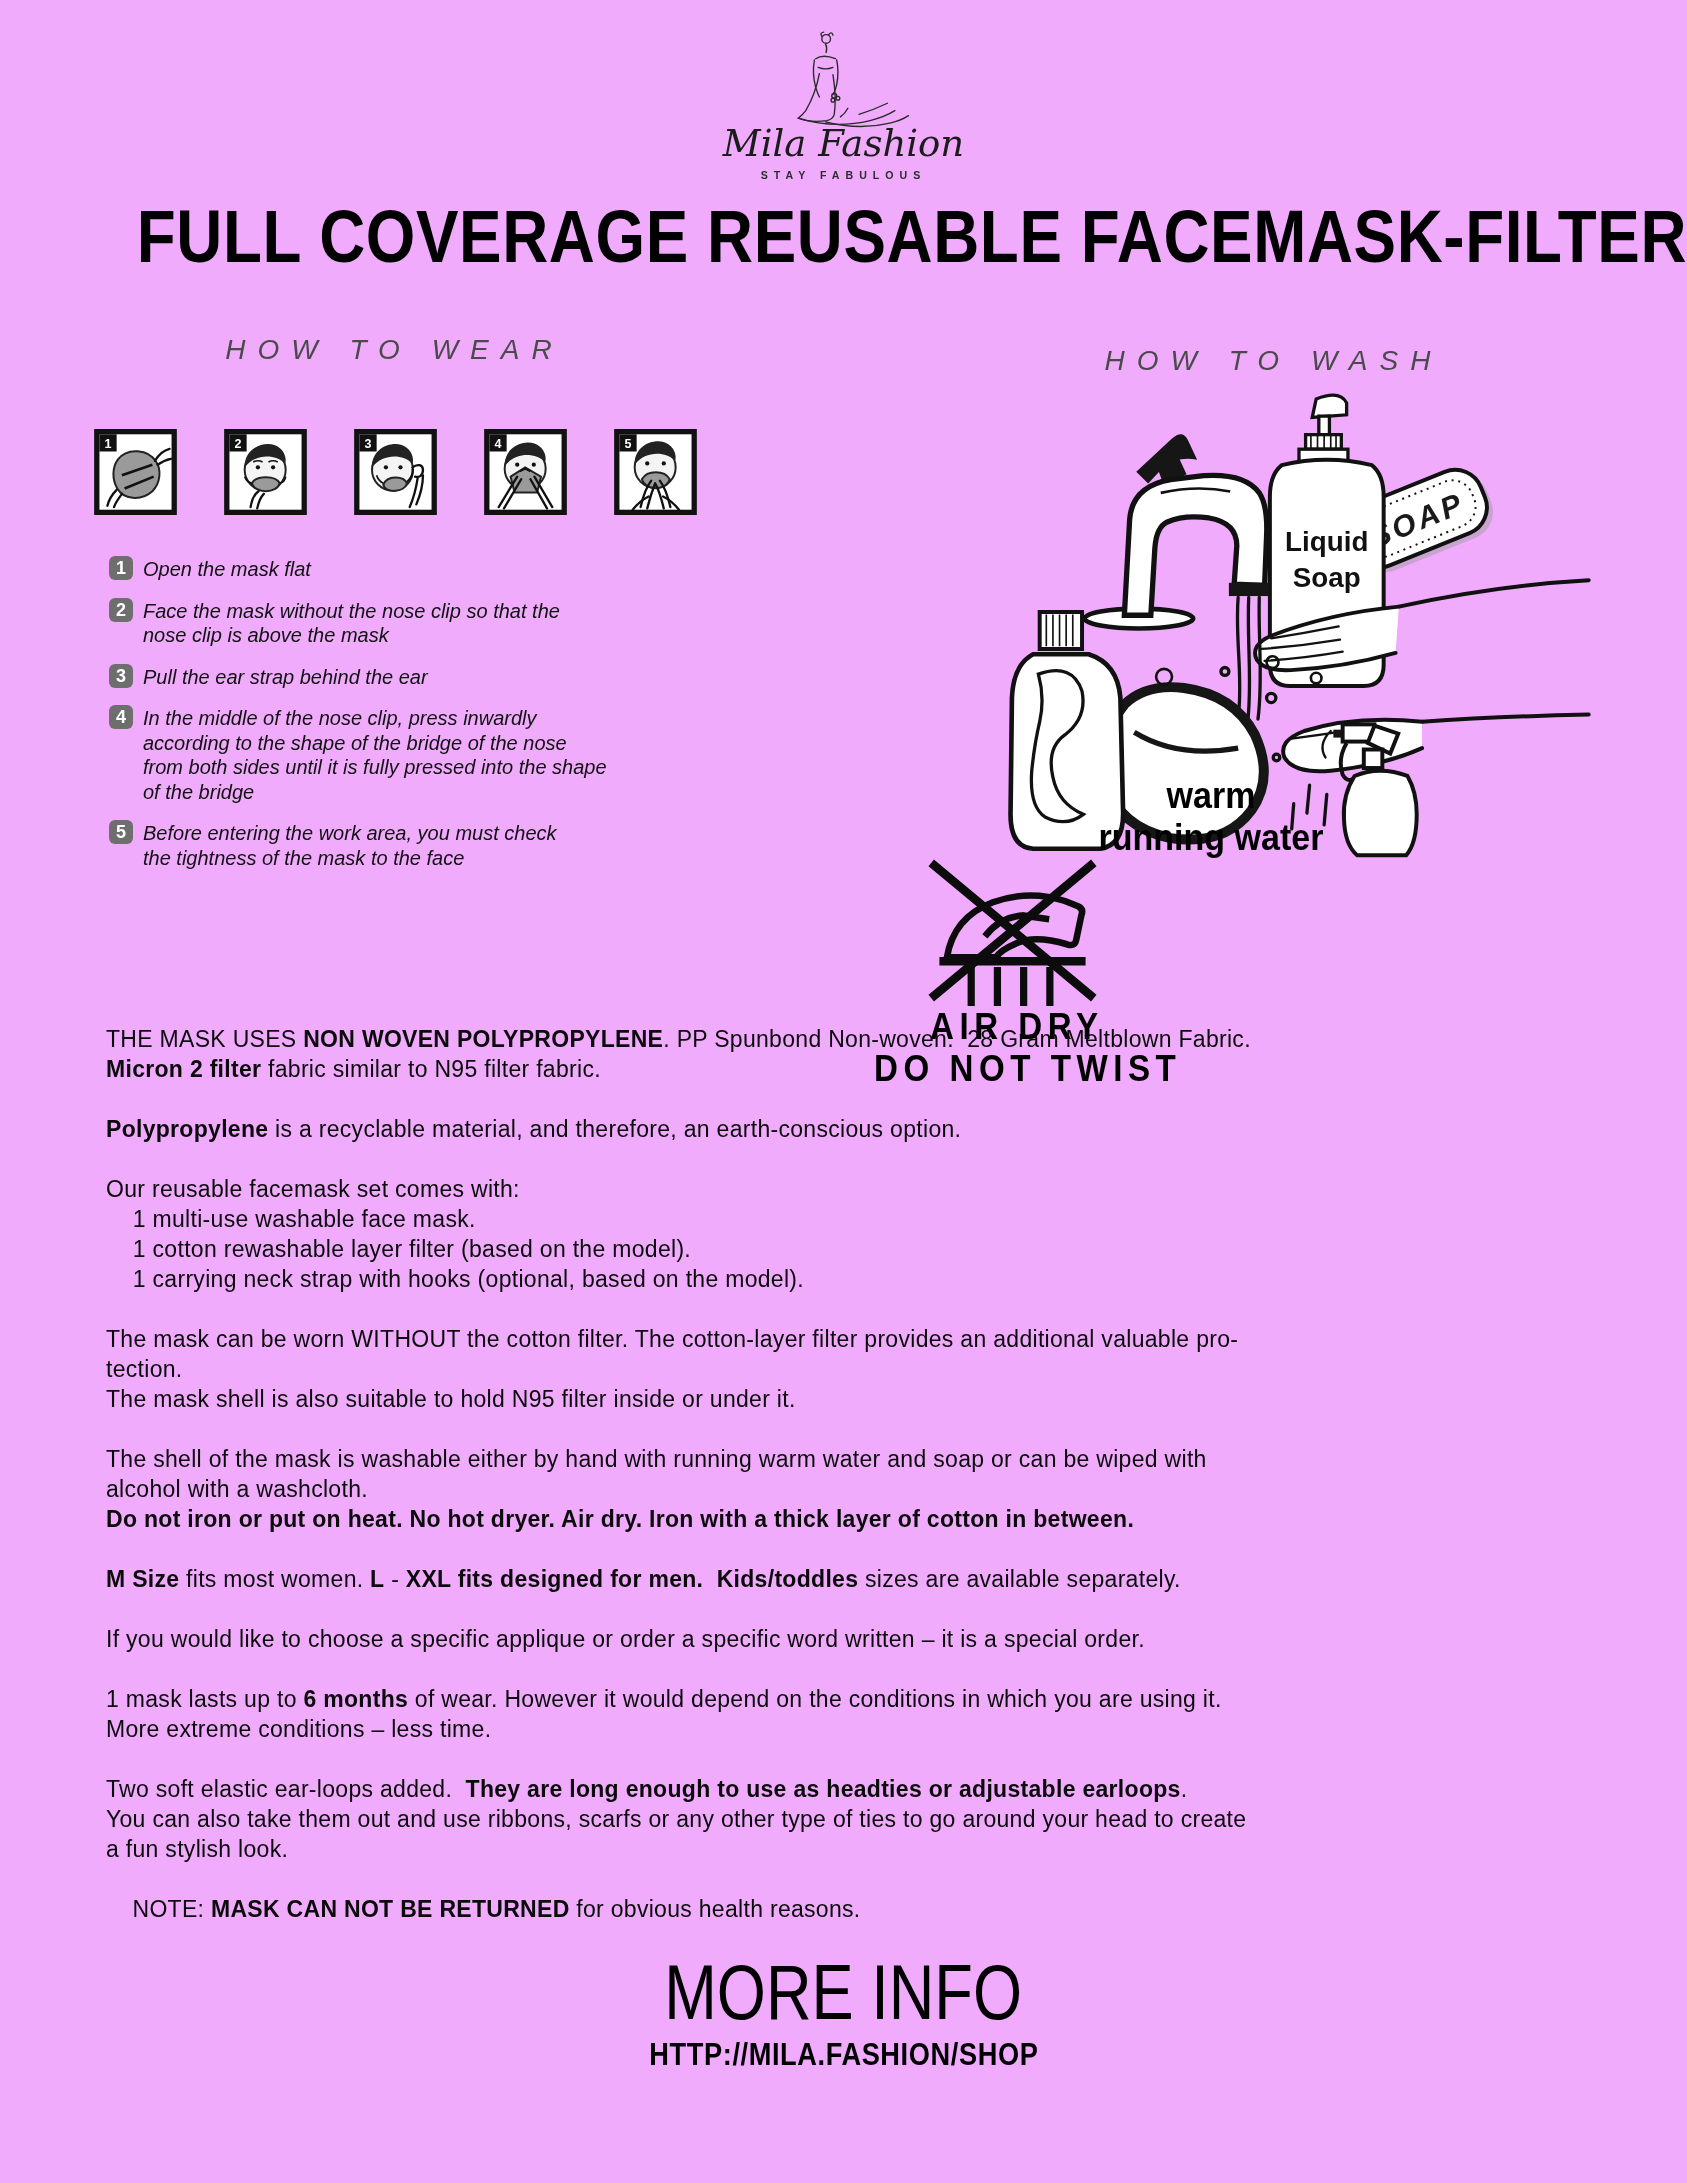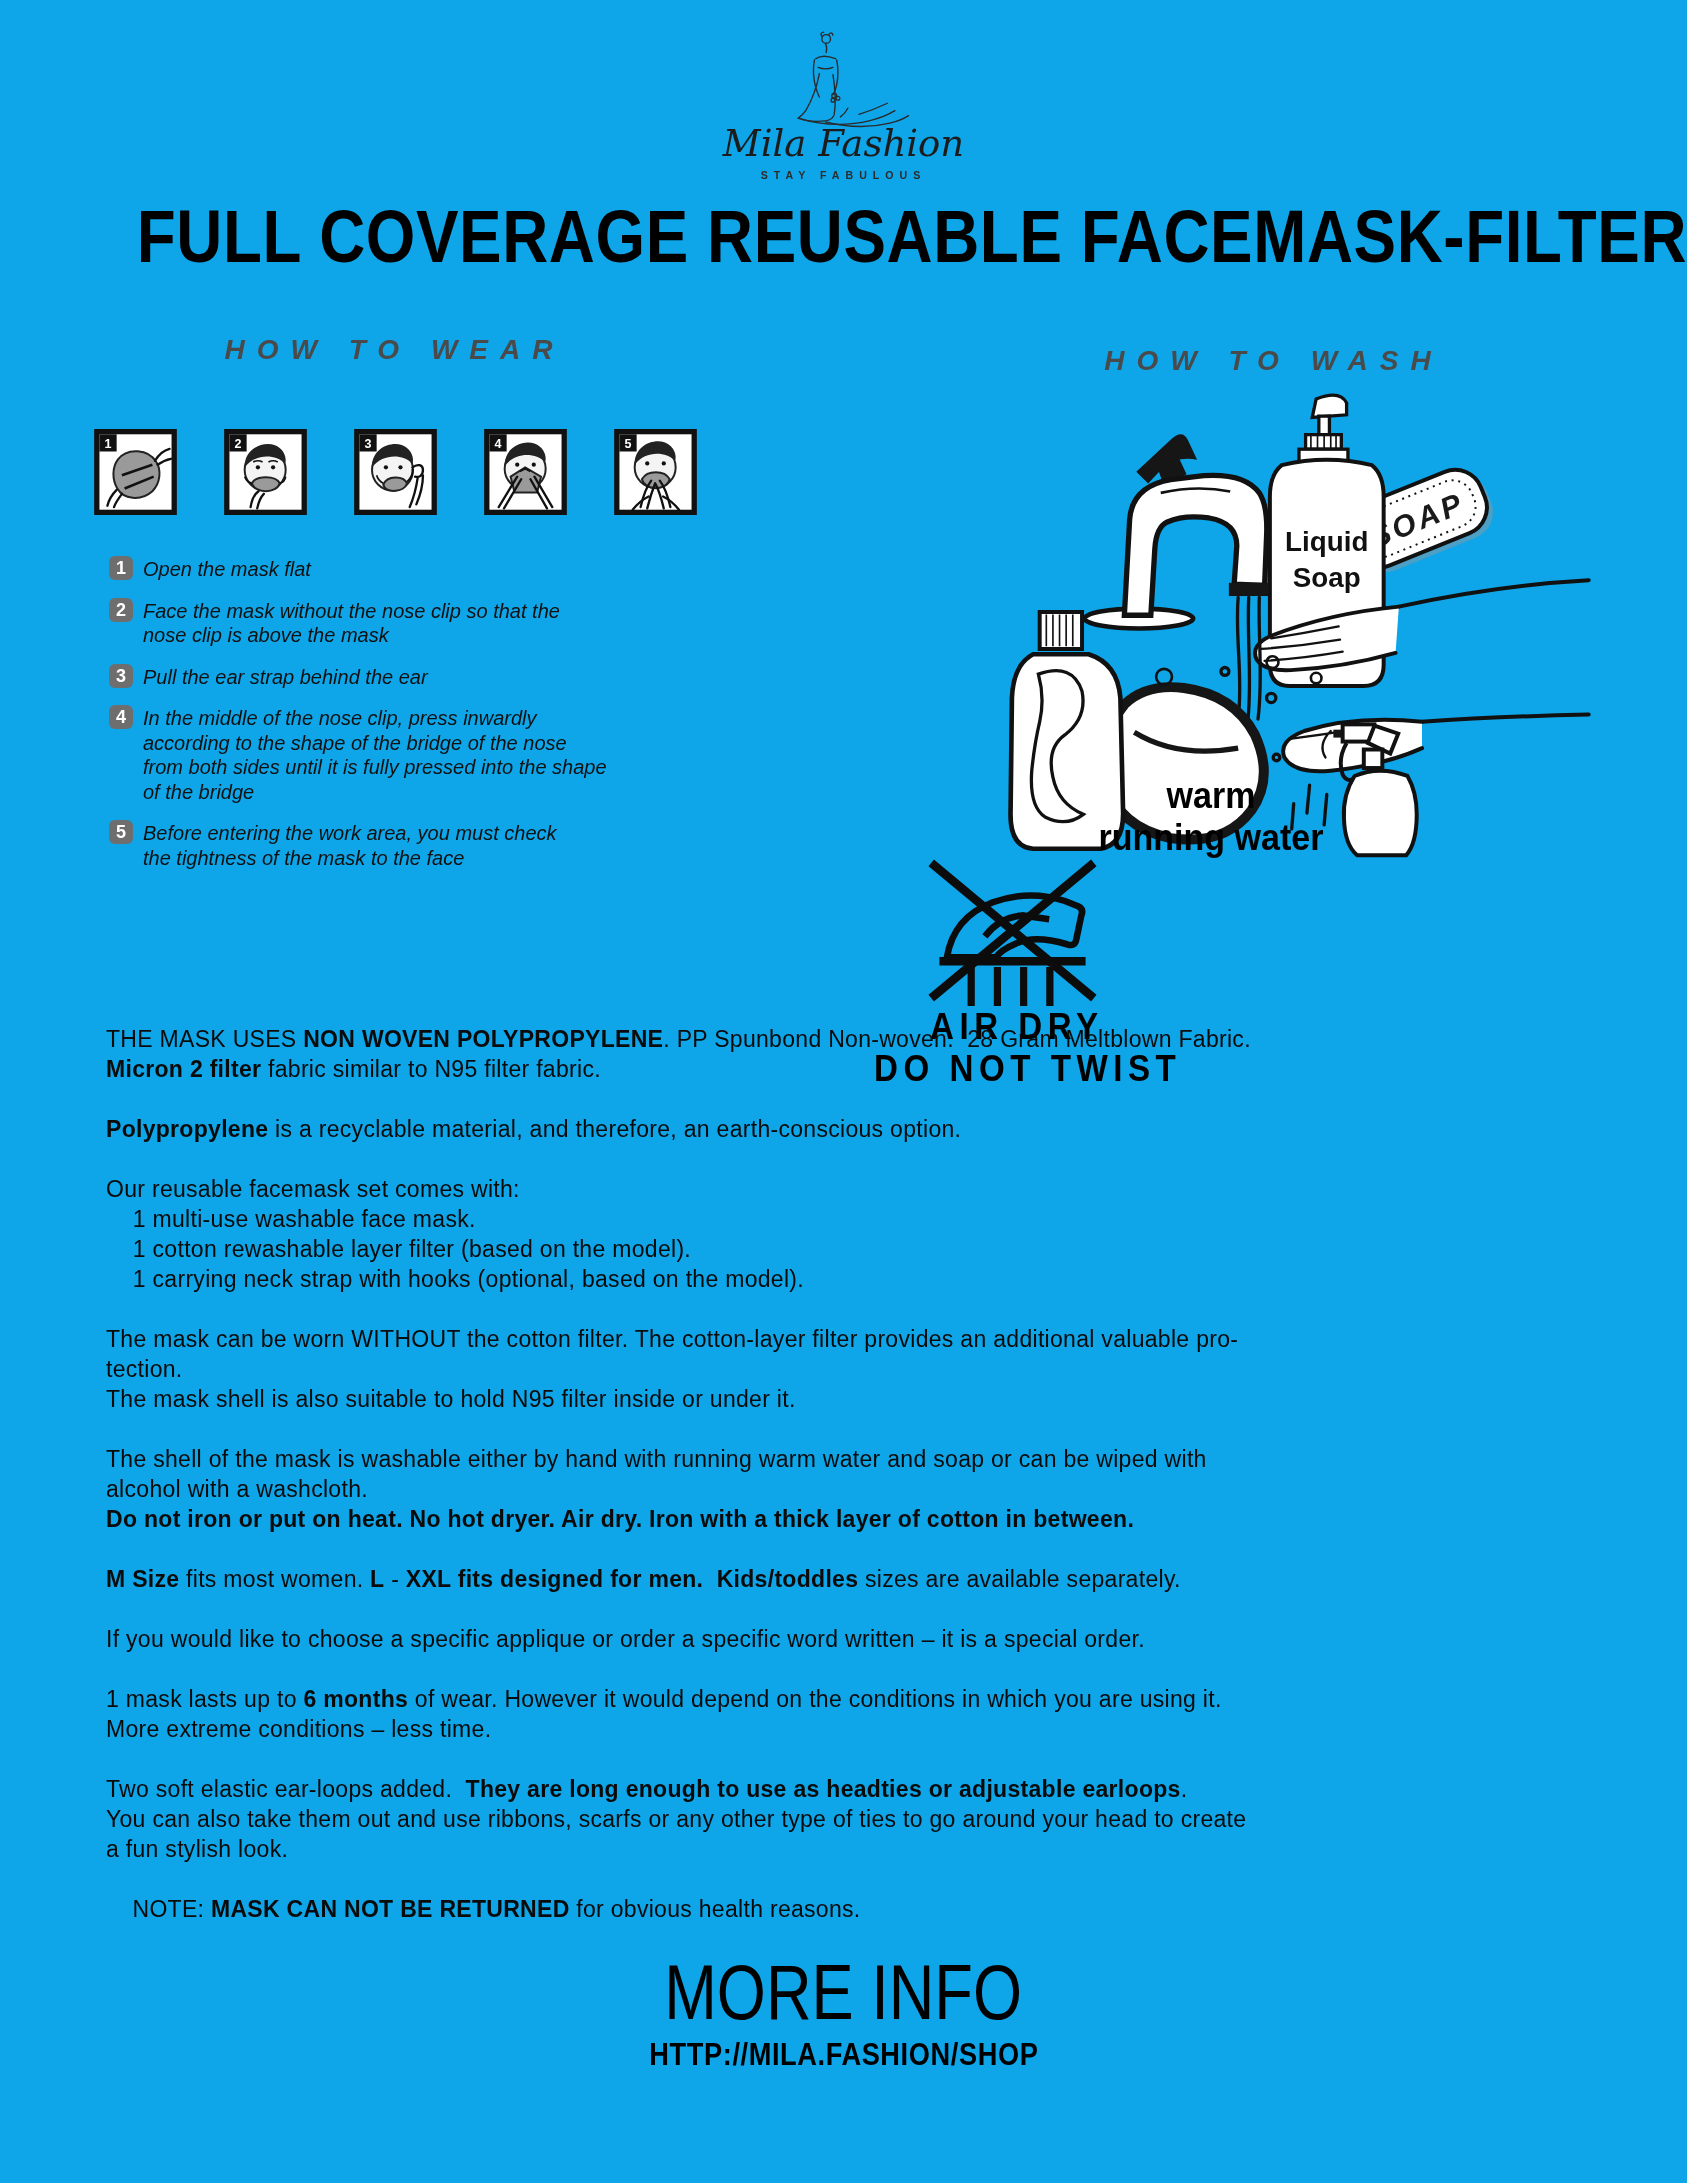--- a/index.html
+++ b/index.html
@@ -1,31 +1,31 @@
 <!DOCTYPE html>
 <html style="font-size:10.6px"><head>
 <meta charset="utf-8">
 <style>
   html,body{margin:0;padding:0;background:#ffffff;}
-  .page{position:relative;width:1687px;height:2183px;background:#0ea5e9;overflow:hidden;
+  .page{position:relative;width:1687px;height:2183px;background:#f0abfc;overflow:hidden;
         font-family:"Liberation Sans",sans-serif;color:#000;}
 
   
   .logo{position:absolute;top:29px;left:0;width:100%;text-align:center;}
   .logo-figure{display:block;margin:0 auto;width:165px;height:99px;}
   .brand{font-family:"DejaVu Serif",serif;font-style:italic;font-size:37px;color:#1c1c1c;line-height:38px;margin-top:-2.6px;}
   .tagline{font-size:10.6px;letter-spacing:6px;color:#2c2c2c;margin-top:5.3px;font-weight:bold;}
 
   
   .title{position:absolute;top:193px;left:0;width:100%;text-align:center;}
   .title-inner{display:inline-block;white-space:nowrap;font-weight:bold;font-size:75px;
                letter-spacing:0.7px;transform:scaleX(0.85);transform-origin:center;}
 
   
-  .sec-h{position:absolute;font-style:italic;font-weight:700;font-size:28px;
+  .sec-h{position:absolute;font-style:italic;font-weight:400;font-size:28px;
          letter-spacing:12px;color:#4a4a4a;text-align:center;white-space:nowrap;}
   .wear-h{top:334px;left:93px;width:603px;}
   .wash-h{top:345px;left:959px;width:629px;}
 
   
   .panels{position:absolute;top:429px;left:94px;width:603px;display:flex;gap:47px;}
   .panel{width:83px;height:86px;}
   .panel svg{display:block;width:83px;height:86px;}
 
   

